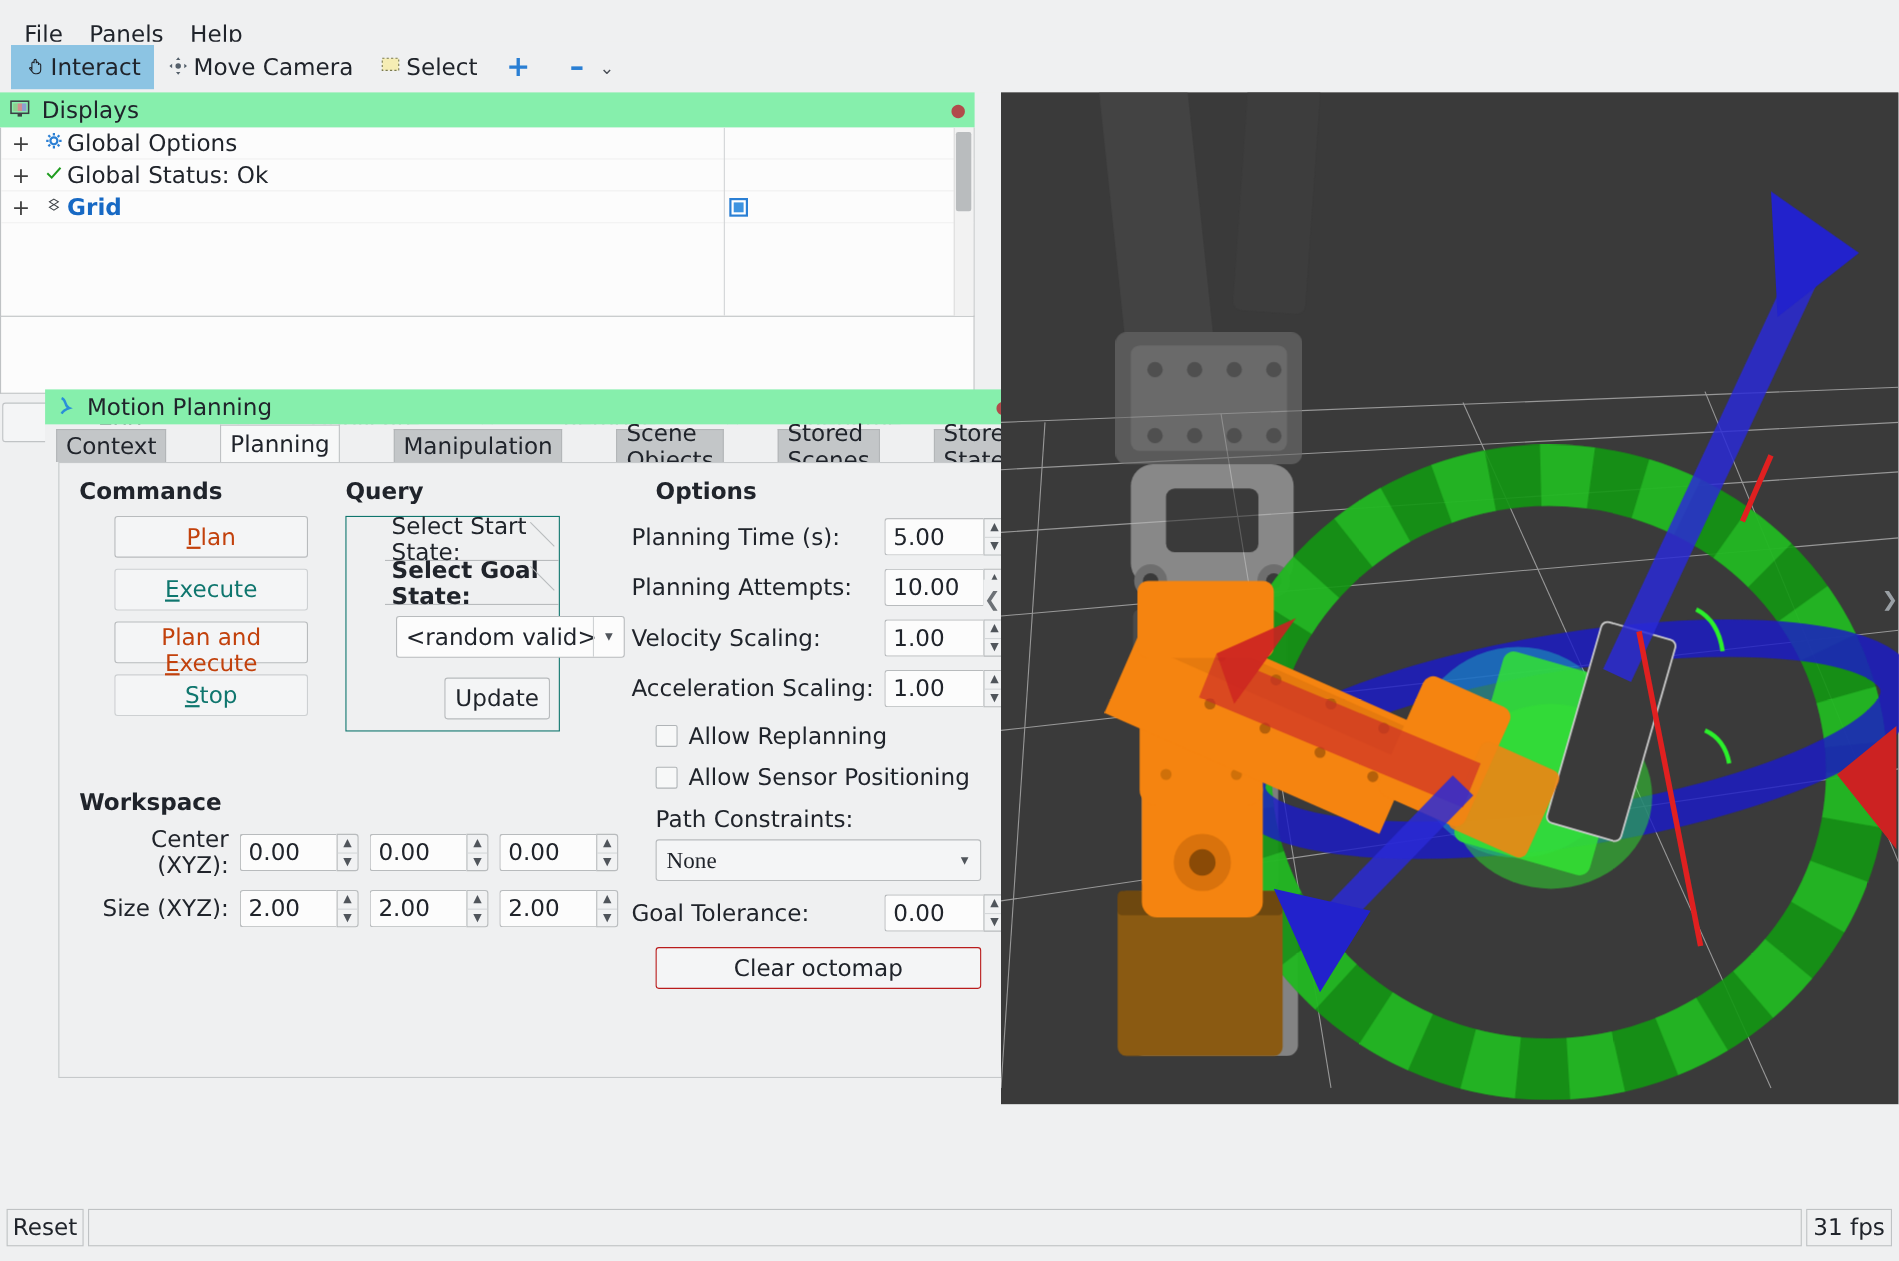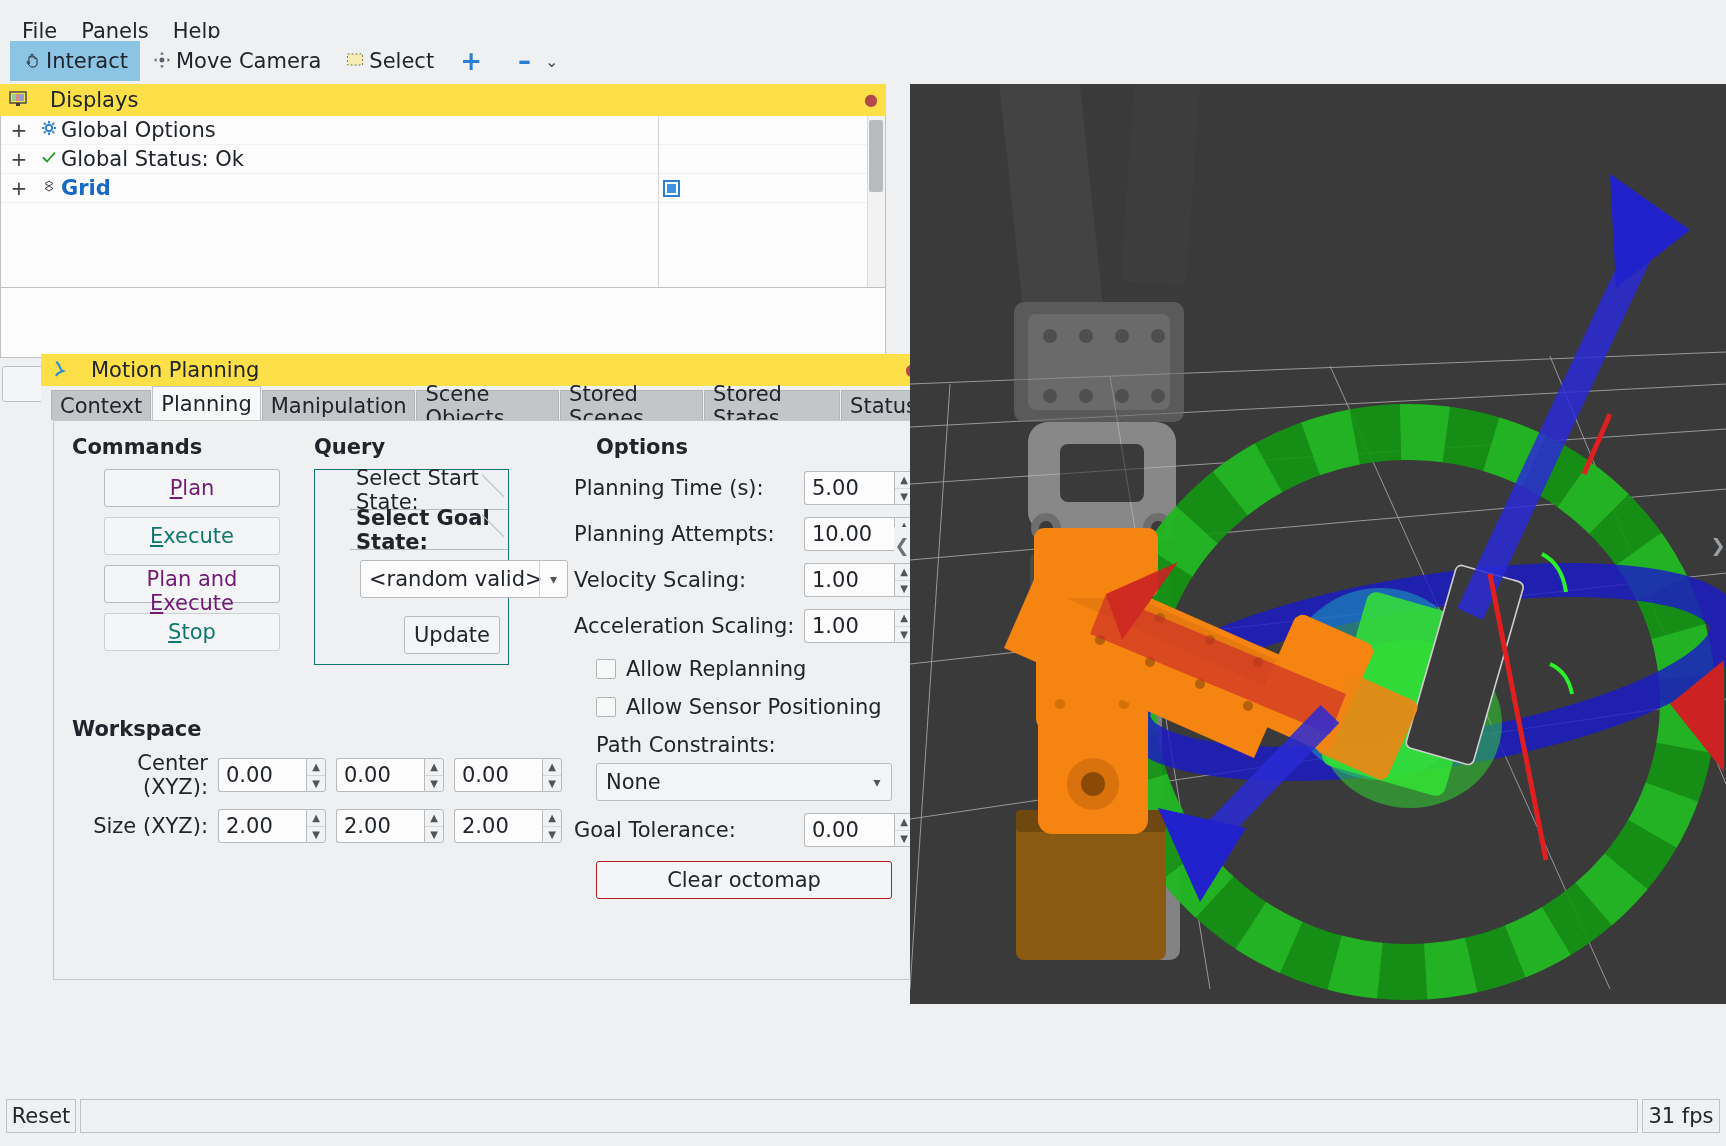--- a/index.html
+++ b/index.html
@@ -26,22 +26,22 @@
   .tb-btn { display:flex; align-items:center; gap:4px; height:40px; padding:0 11px;
             font-size:21px; color:#20242b; border:1px solid transparent; cursor:default; }
   .tb-btn.active { background:#8cc4e3; border:1px solid #8cc4e3; }
   .tb-icon { display:inline-block; width:20px; height:20px; line-height:20px;
              font-size:17px; text-align:center; }
   .tb-plus { color:#2a7fd4; font-size:26px; font-weight:bold; padding:0 14px; cursor:default; }
   .tb-minus { color:#2a7fd4; font-size:26px; font-weight:bold; padding:0 8px 0 22px; cursor:default; }
   .tb-chev { color:#4a4f57; font-size:16px; padding:0 6px; cursor:default; }
 
   
-  .dock-title { background:#fde047; height:32px; display:flex; align-items:center;
-                padding:0 8px; font-size:21px; color:#20242b;gap:12px; }
+  .dock-title { background:#86efac; height:32px; display:flex; align-items:center;
+                padding:0 8px; font-size:21px; color:#20242b; }
   .dock-title .dt-icon { width:22px; height:22px; margin-right:8px; display:inline-block; }
   .dock-title .dt-label { flex:1; }
   .dock-close { color:#b14b4b; font-size:16px; line-height:16px; cursor:default; }
 
   
   #displays { position:absolute; left:0; top:84px; width:886px; height:285px; background:#eff0f1; }
   .disp-tree { position:relative; margin:0 0 0 0; background:#fcfcfc;
                border:1px solid #bfc2c4; border-top:none; height:172px; overflow:hidden; }
   .disp-row { display:flex; align-items:center; height:29px; border-bottom:1px solid #f0f0f0; }
   .disp-row .expander { width:36px; text-align:center; font-size:20px; color:#404040; cursor:default; }
@@ -60,35 +60,35 @@
                       background:#b9bcbe; border-radius:2px; }
   .disp-empty { background:#fcfcfc; border:1px solid #bfc2c4; border-top:none; height:70px; }
   .disp-btn-row { display:flex; gap:8px; padding:8px 2px 0 2px; }
   .flat-btn { flex:1; height:36px; background:#f4f5f6; border:1px solid #c0c3c5; border-radius:3px;
               font-family:"DejaVu Sans", sans-serif; font-size:21px; color:#20242b; cursor:default; }
   .flat-btn.disabled { color:#a9adb1; border-color:#d7d9db; }
 
   
   #motion { position:absolute; left:0; top:354px; width:886px; height:648px;margin-left:41px; }
   #motion .dock-title .dt-icon { color:#2a8fd8; font-size:19px; text-align:center; }
-  .tabs-strip { display:flex; align-items:flex-end; height:34px; background:#eff0f1; padding-left:10px; }
+  .tabs-strip { display:flex; align-items:flex-end; height:34px; background:#eff0f1; padding-left:10px;gap:48px; }
   .tab { height:30px; padding:0 8px; display:flex; align-items:center; font-size:21px;
          background:#c3c6c8; color:#20242b; border:1px solid #b3b6b8; border-bottom:none;
          margin-right:1px; cursor:default; }
   .tab.active { background:#f7f8f8; border-color:#bfc2c4; height:34px; }
   .tab-body { position:relative; margin:0 12px 0 12px; height:560px;
               background:#eff0f1; border:1px solid #c6c9cb; border-top:1px solid #c6c9cb; }
 
   .grp-title { font-size:21px; font-weight:bold; color:#20242b; }
 
   
   .commands { position:absolute; left:18px; top:14px; width:218px; }
   .cmd-btn { display:block; width:176px; height:38px; margin:10px 0 0 32px;
              background:#f4f5f6; border:1px solid #b8bbbd; border-radius:3px;
-             font-family:"DejaVu Sans", sans-serif; font-size:21px; color:#701a75; cursor:default; }
+             font-family:"DejaVu Sans", sans-serif; font-size:21px; color:#c2410c; cursor:default; }
   .cmd-btn.disabled { color:#0f766e; border-color:#cdd0d2; }
   .cmd-btn u { text-decoration:underline; }
 
   
   .query { position:absolute; left:260px; top:14px; width:250px; }
   .qbox { position:relative; margin-top:10px; width:195px; border:1px solid #0f766e;
           background:#eff0f1;padding-left:35px; }
   .qsec { position:relative; height:40px; display:flex; align-items:center; padding-left:6px;
           border-bottom:1px solid #b8bbbd; font-size:21px; }
   .qsec.bold { font-weight:bold; }
@@ -126,21 +126,21 @@
   .opt-row { display:flex; align-items:center; justify-content:space-between; margin-top:12px; }
   .opt-label { font-size:21px; margin-right:8px; }
   .opt-spin input { width:90px; }
   .chk-row { display:flex; align-items:center; margin-top:14px; padding-left:22px; }
   .chk-sq { width:20px; height:20px; border:1px solid #b0b4b7; background:#f7f8f8;
             border-radius:2px; margin-right:10px; }
   .chk-label { font-size:21px; }
   .opt-left-label { padding-left:22px; font-size:21px; margin-top:14px; }
   .wide-select { position:relative; margin:6px 0 0 22px; width:296px; height:38px;
                  background:#f4f5f6; border:1px solid #b8bbbd; border-radius:3px;
-                 display:flex; align-items:center; padding-left:9px; font-size:21px; cursor:default; }
+                 display:flex; align-items:center; padding-left:9px; font-size:21px; cursor:default;font-family:Liberation Serif, serif; }
   .wide-select .arrow { position:absolute; right:0; top:0; width:28px; height:100%;
                         display:flex; align-items:center; justify-content:center;
                         font-size:14px; color:#50555b; }
   .clear-btn { margin:14px 0 0 22px; width:296px; height:38px; background:#f4f5f6;
                border:1px solid #b91c1c; border-radius:3px;
                font-family:"DejaVu Sans", sans-serif; font-size:21px; color:#20242b; cursor:default; }
 
   
   #viewport { position:absolute; left:910px; top:84px; width:816px; height:920px;
               background:#3a3a3a; overflow:hidden; }

